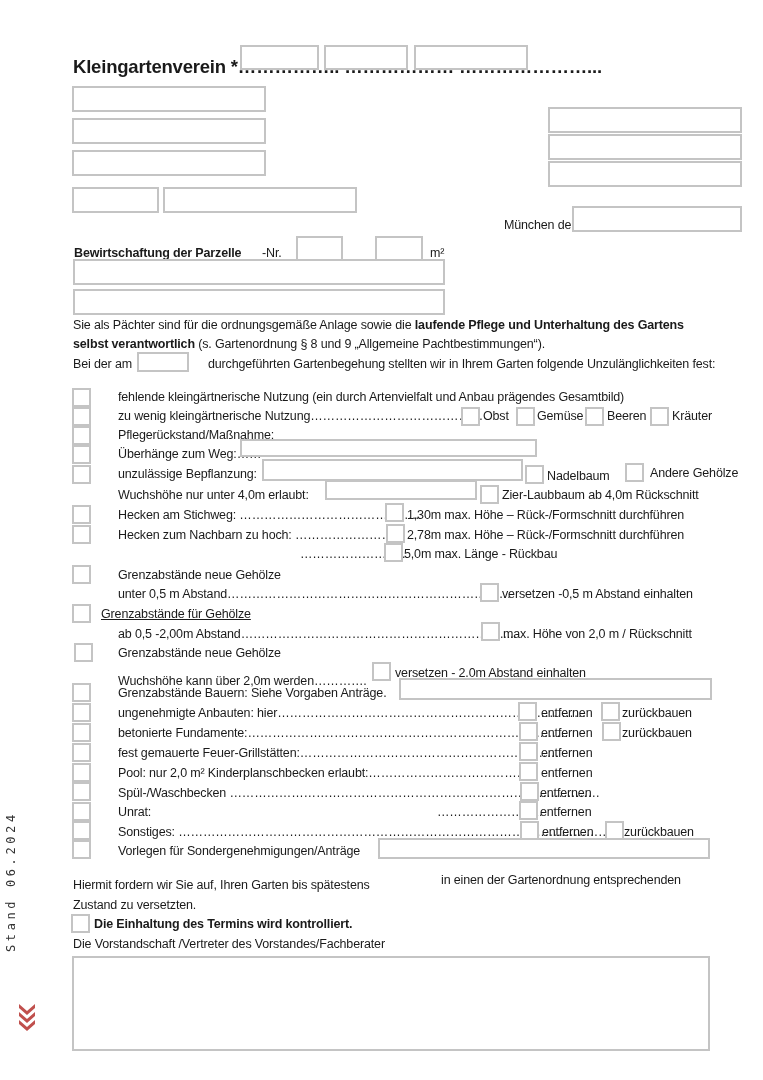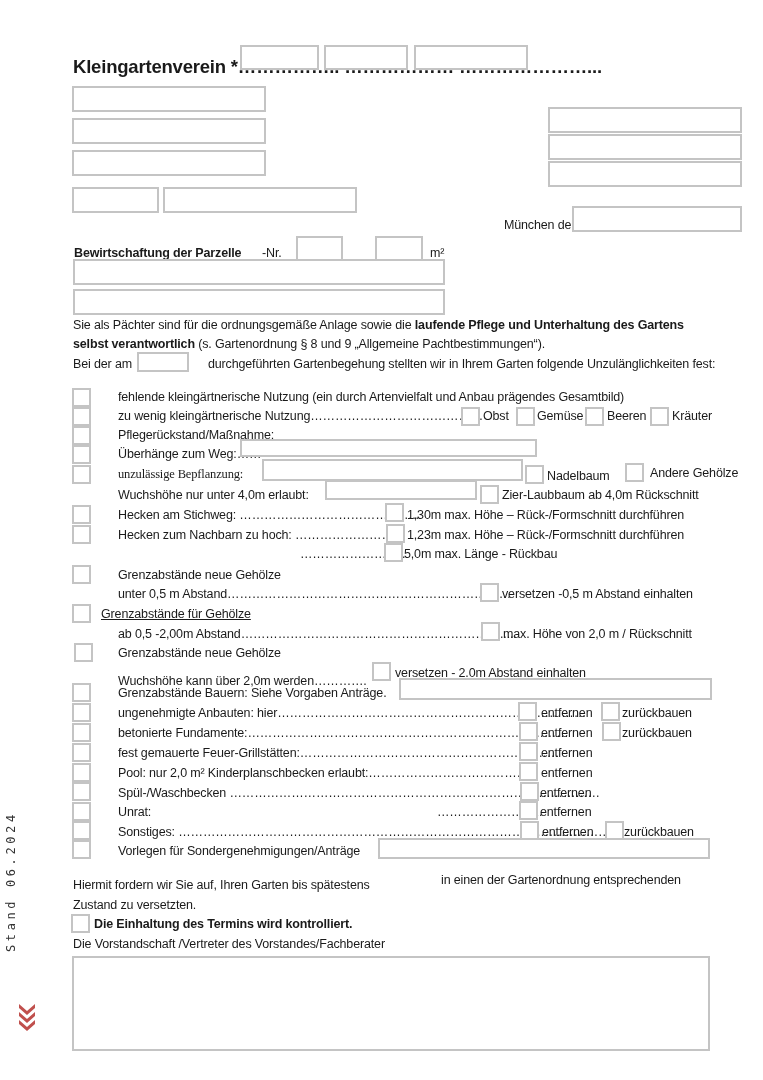--- a/index.html
+++ b/index.html
@@ -87,39 +87,39 @@
 <div class="cb" style="left:585px;top:407px;"></div>
 <span class="t" style="left:607px;top:408px;">Beeren</span>
 <div class="cb" style="left:650px;top:407px;"></div>
 <span class="t" style="left:672px;top:408px;">Kräuter</span>
 
 <span class="t" style="left:118px;top:427px;">Pflegerückstand/Maßnahme:</span>
 
 <span class="t" style="left:118px;top:446px;">Überhänge zum Weg:……</span>
 <div class="field" style="left:240px;top:439px;width:297px;height:18px;"></div>
 
-<span class="t" style="left:118px;top:466px;font-family:Liberation Serif, serif;">unzulässige Bepflanzung:</span>
+<span class="t" style="left:118px;top:466px;">unzulässige Bepflanzung:</span>
 <div class="field" style="left:262px;top:459px;width:261px;height:22px;"></div>
 <div class="cb" style="left:525px;top:465px;"></div>
 <span class="t" style="left:547px;top:468px;">Nadelbaum</span>
 <div class="cb" style="left:625px;top:463px;"></div>
 <span class="t" style="left:650px;top:465px;">Andere Gehölze</span>
 
 <span class="t" style="left:118px;top:487px;">Wuchshöhe nur unter 4,0m erlaubt:</span>
 <div class="field" style="left:325px;top:480px;width:152px;height:20px;"></div>
 <div class="cb" style="left:480px;top:485px;"></div>
 <span class="t" style="left:502px;top:487px;">Zier-Laubbaum ab 4,0m Rückschnitt</span>
 
 <span class="t" style="left:118px;top:507px;">Hecken am Stichweg: ……………………………………..</span>
 <div class="cb" style="left:385px;top:503px;"></div>
 <span class="t" style="left:407px;top:507px;">1,30m max. Höhe – Rück-/Formschnitt durchführen</span>
 
 <span class="t" style="left:118px;top:527px;">Hecken zum Nachbarn zu hoch: ……………………..</span>
 <div class="cb" style="left:386px;top:524px;"></div>
-<span class="t" style="left:407px;top:527px;">1,23m max. Höhe – Rück-/Formschnitt durchführen</span>
+<span class="t" style="left:407px;top:527px;">2,78m max. Höhe – Rück-/Formschnitt durchführen</span>
 
 <span class="t" style="left:300px;top:546px;">……………………..</span>
 <div class="cb" style="left:384px;top:543px;"></div>
 <span class="t" style="left:404px;top:546px;">5,0m max. Länge  - Rückbau</span>
 
 <span class="t" style="left:118px;top:567px;">Grenzabstände neue Gehölze</span>
 <span class="t" style="left:118px;top:586px;">unter 0,5 m Abstand……………………………………………………………</span>
 <div class="cb" style="left:480px;top:583px;"></div>
 <span class="t" style="left:502px;top:586px;">versetzen -0,5 m Abstand einhalten</span>
 

